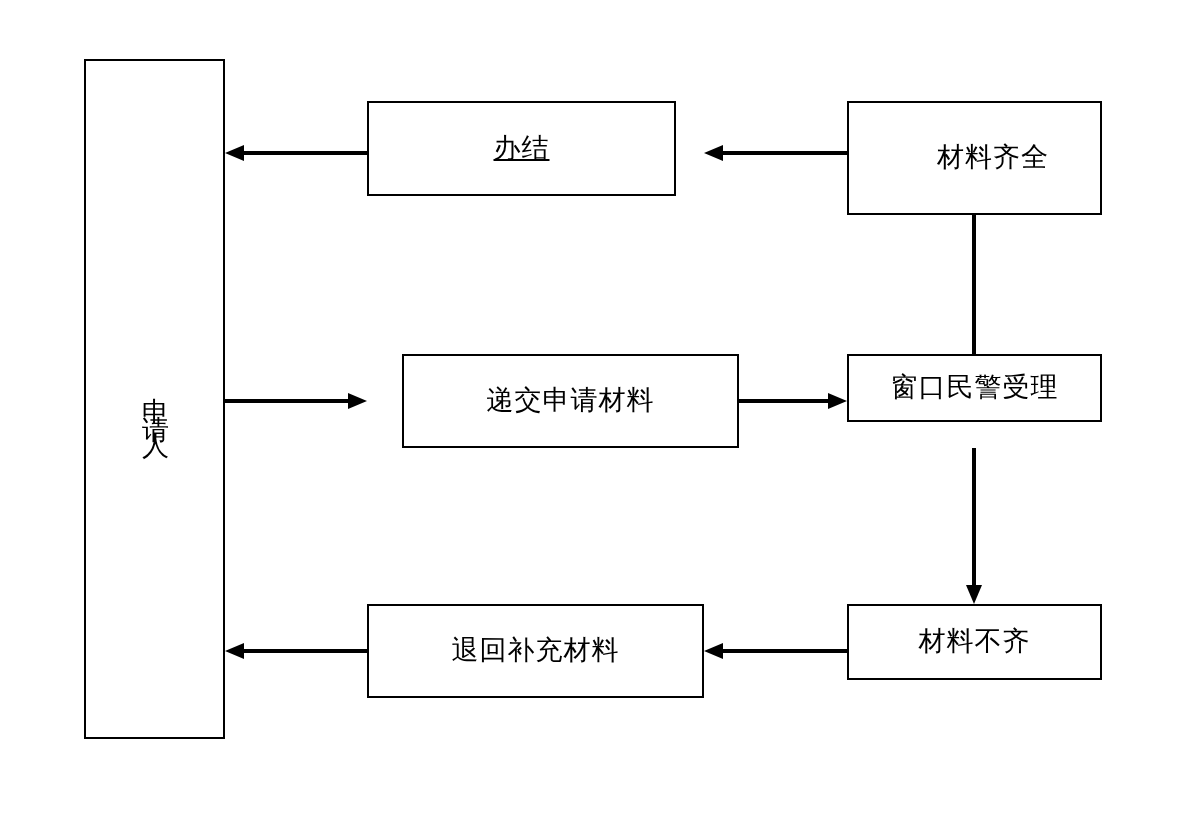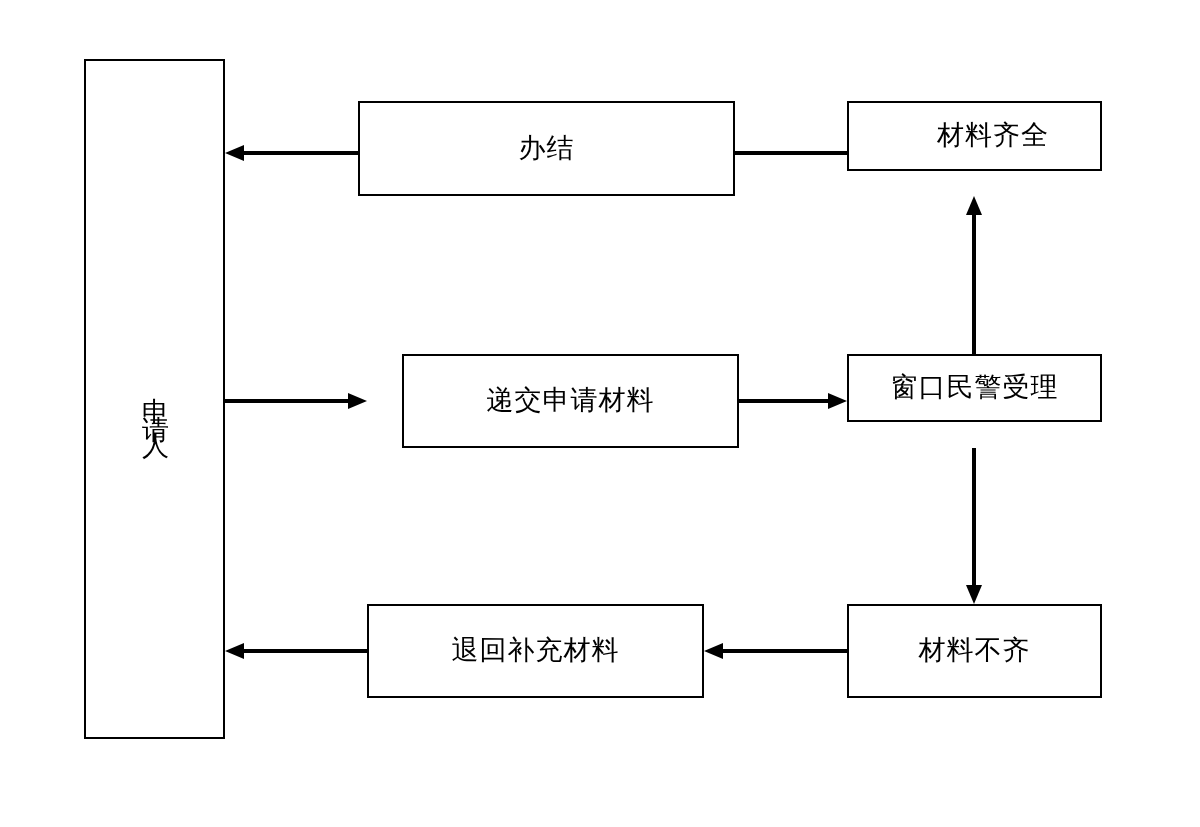--- a/index.html
+++ b/index.html
@@ -39,30 +39,31 @@
     height: 680px;
   }
   #node-applicant .vtext {
     display: block;
     writing-mode: vertical-rl;
     text-orientation: upright;
     letter-spacing: 18px;
     padding-top: 8px;
   }
   #node-complete {
-    left: 358px;
+    left: 367px;
     top: 101px;
-    width: 377px;
+    width: 309px;
     height: 95px;
+    text-decoration: underline;
   }
   #node-materials-complete {
     left: 847px;
     top: 101px;
     width: 255px;
-    height: 70px;
+    height: 114px;
     padding-left: 37px;
   }
   #node-submit {
     left: 367px;
     top: 354px;
     width: 337px;
     height: 94px;
     margin-left: 35px;
   }
   #node-window-officer {
@@ -75,21 +76,21 @@
     left: 367px;
     top: 604px;
     width: 337px;
     height: 94px;
     align-items: center;
   }
   #node-materials-incomplete {
     left: 847px;
     top: 604px;
     width: 255px;
-    height: 94px;
+    height: 76px;
     font-family: Liberation Serif, serif;
   }
   .edge {
     position: absolute;
     z-index: 1;
   }
   .edge svg {
     display: block;
     overflow: visible;
   }

